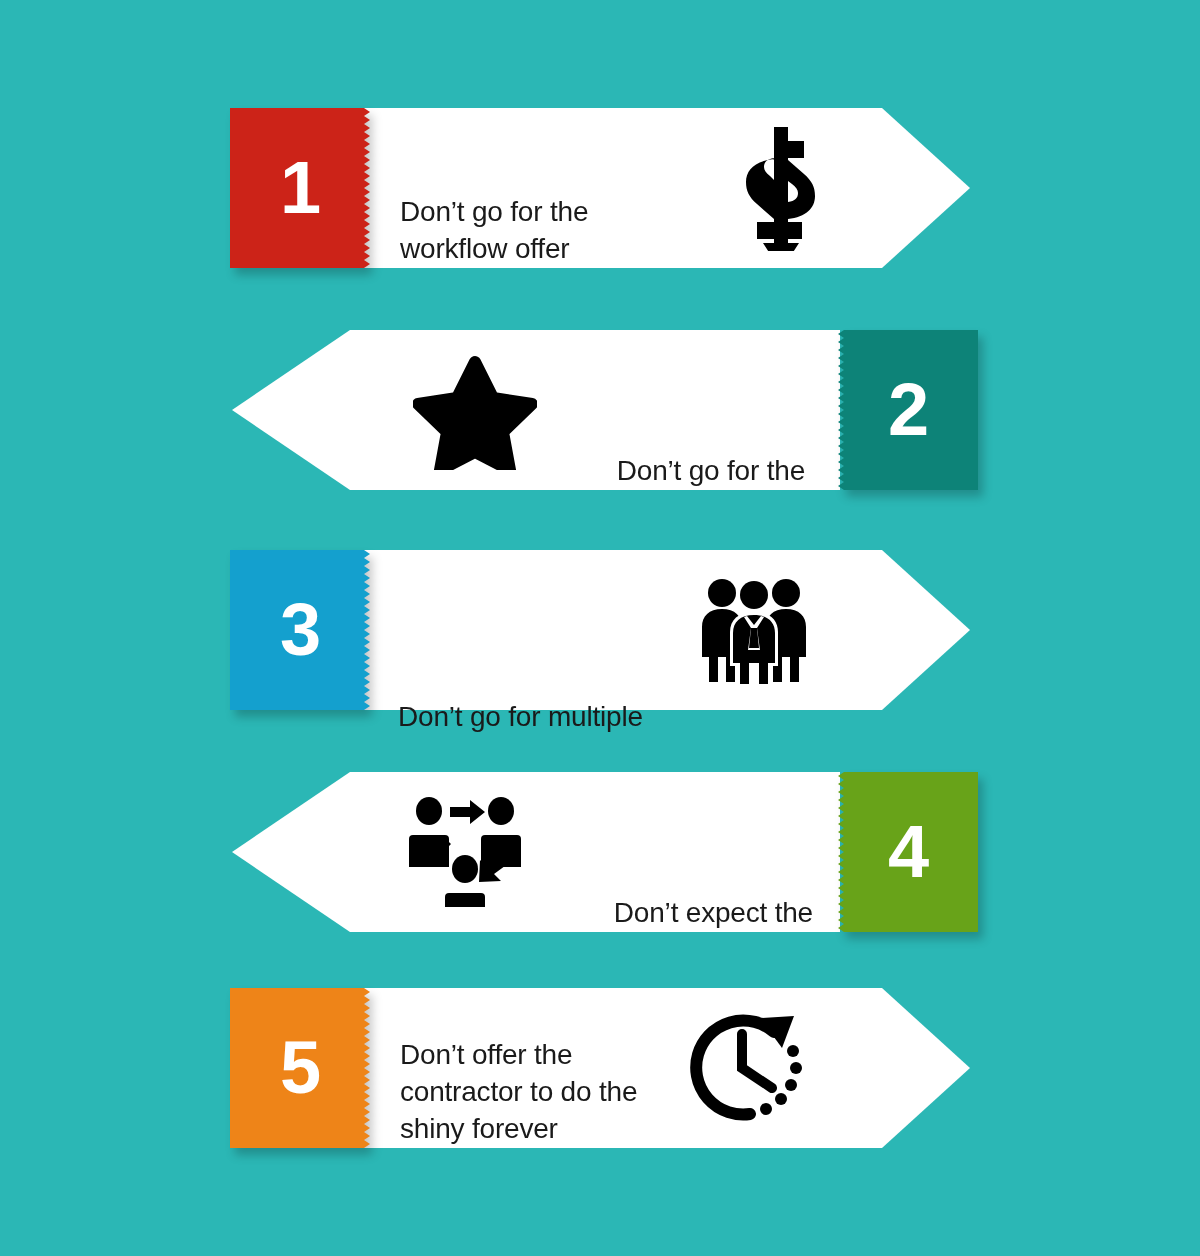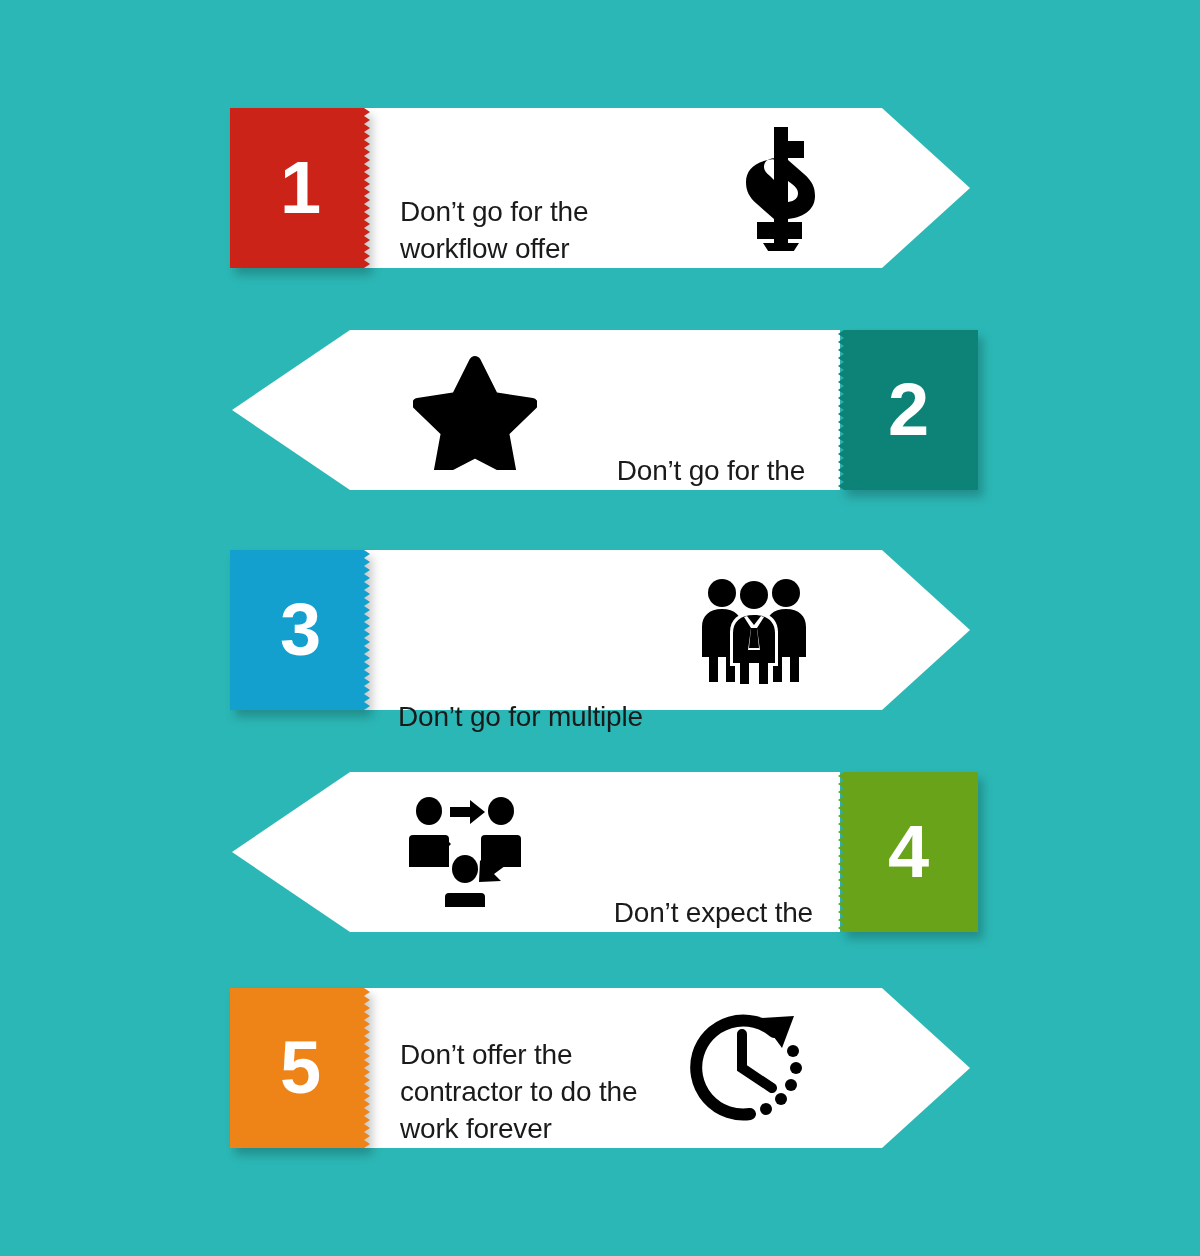--- a/index.html
+++ b/index.html
@@ -264,21 +264,21 @@
       <svg class="chipbg" width="140" height="160" viewBox="0 0 140 160" preserveAspectRatio="none">
         <path fill="#ee8418" d="M0,0 H134 L140,4 L134,8 L140,12 L134,16 L140,20 L134,24 L140,28 L134,32 L140,36 L134,40 L140,44 L134,48 L140,52 L134,56 L140,60 L134,64 L140,68 L134,72 L140,76 L134,80 L140,84 L134,88 L140,92 L134,96 L140,100 L134,104 L140,108 L134,112 L140,116 L134,120 L140,124 L134,128 L140,132 L134,136 L140,140 L134,144 L140,148 L134,152 L140,156 L134,160 H0 Z"></path>
       </svg>
       <span class="numtext">5</span>
     </div>
 
     <div class="copy">
       <div>
         <span class="copytext">Don’t offer the</span>
         <span class="copytext">contractor to do the</span>
-        <span class="copytext">work forever</span>
+        <span class="copytext">shiny forever</span>
       </div>
     </div>
 
     <div class="iconbox">
       <svg width="122" height="116" viewBox="0 0 122 116">
 
         <path fill="none" stroke="#000" stroke-width="12" stroke-linecap="round" d="M88 22 A47 47 0 1 0 64 104"></path>
 
         <path fill="#000" d="M74 8 l34 -2 l-12 32 z"></path>
 

